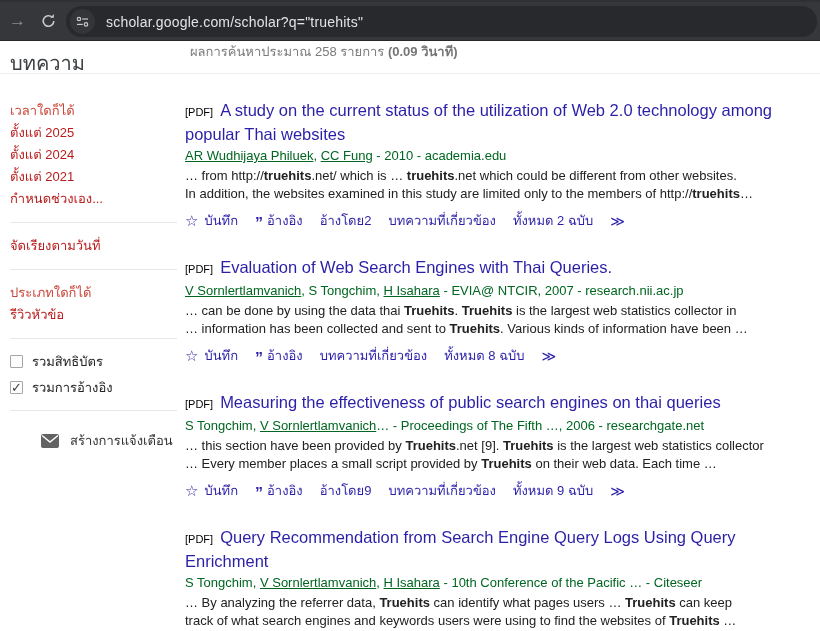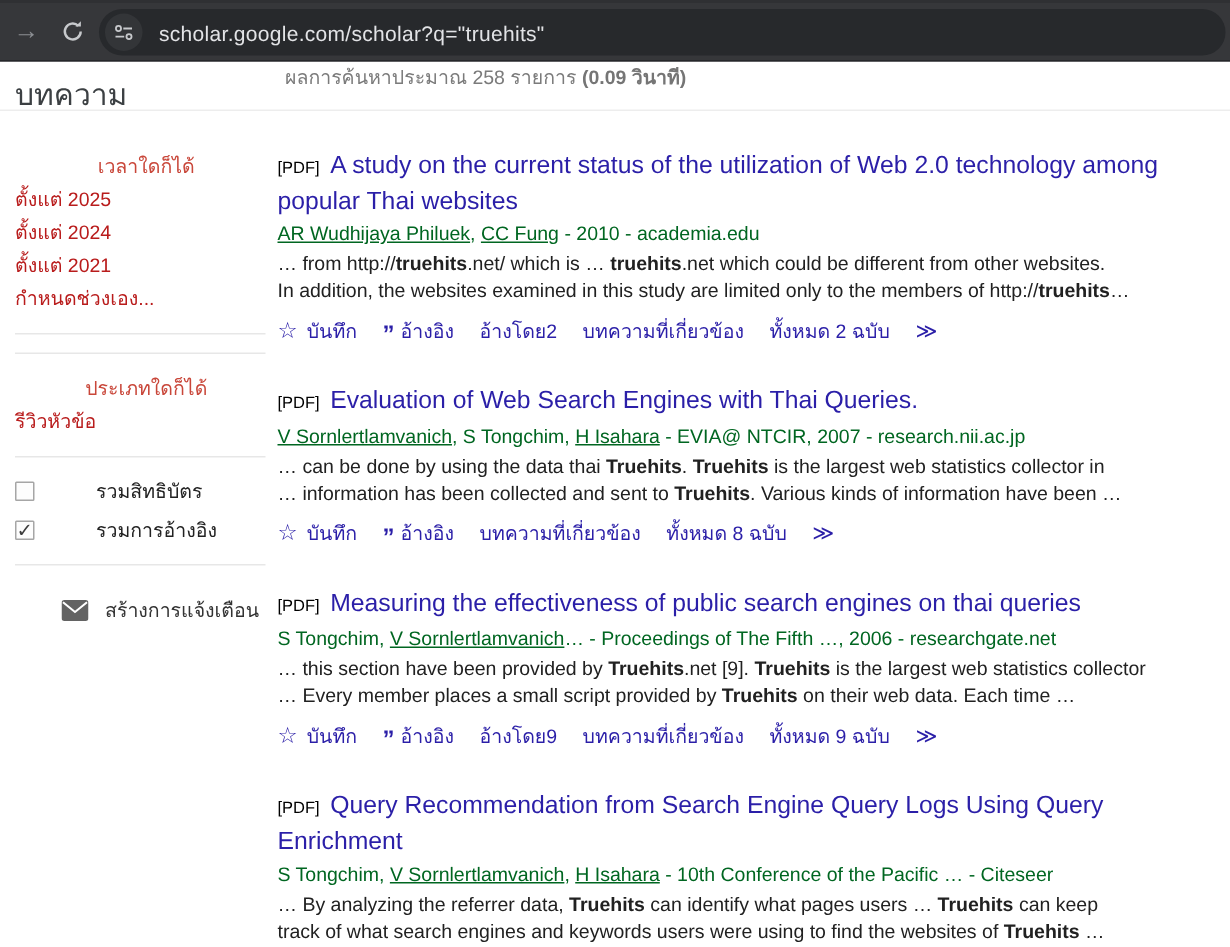--- a/index.html
+++ b/index.html
@@ -26,24 +26,24 @@
   .results-stats { position:absolute; left:190px; top:0; font-size:13px; color:#7b7b7b; }
   .results-stats b { color:#757575; }
 
   
   .content { display:flex; }
   .sidebar { width:185px; padding:26px 0 0 10px; font-size:13px; color:#222; flex:none; }
   .results-col { width:650px; padding-top:25px; flex:none; }
 
   
   .side-item { display:block; line-height:22px; color:#b91c1c; text-decoration:none; cursor:pointer; }
-  .side-head { line-height:22px; color:#c9473a;text-align:center; }
+  .side-head { line-height:22px; color:#c9473a; }
   .side-head .wrap2 { display:block; padding-left:7px; }
   .side-divider { border:none; border-top:1px solid #e7e7e7; margin:12px 8px 12px 0; }
-  .check-row { display:flex; align-items:center; margin:5px 0; cursor:pointer; line-height:21px;gap:32px; }
+  .check-row { display:flex; align-items:center; margin:5px 0; cursor:pointer; line-height:21px; }
   .checkbox { width:13px; height:13px; border:1px solid #a6a6a6; border-radius:1px;
     margin-right:9px; font-size:13px; line-height:11px; color:#3c3c3c; text-align:center;
     background:#fdfdfd; flex:none; }
   .alert-row { display:flex; align-items:center; margin-top:19px; cursor:pointer;padding-left:31px; }
   .alert-row svg { margin-right:11px; flex:none; }
   .alert-label { color:#333; }
 
   
   .result { margin-bottom:25px; }
   .r-title { font-size:16.5px; line-height:22px; color:#2b1fa8; cursor:pointer; }
@@ -92,20 +92,21 @@
 
   <div class="sidebar">
     <div class="side-head">เวลาใดก็ได้</div>
     <a class="side-item">ตั้งแต่ 2025</a>
     <a class="side-item">ตั้งแต่ 2024</a>
     <a class="side-item">ตั้งแต่ 2021</a>
     <a class="side-item">กำหนดช่วงเอง...</a>
 
     <hr class="side-divider">
 
+    <a class="side-item">จัดเรียงตามวันที่</a>
 
     <hr class="side-divider">
 
     <div class="side-head">ประเภทใดก็ได้</div>
     <a class="side-item">รีวิวหัวข้อ</a>
 
     <hr class="side-divider">
 
     <div class="check-row">
       <span class="checkbox"></span>

